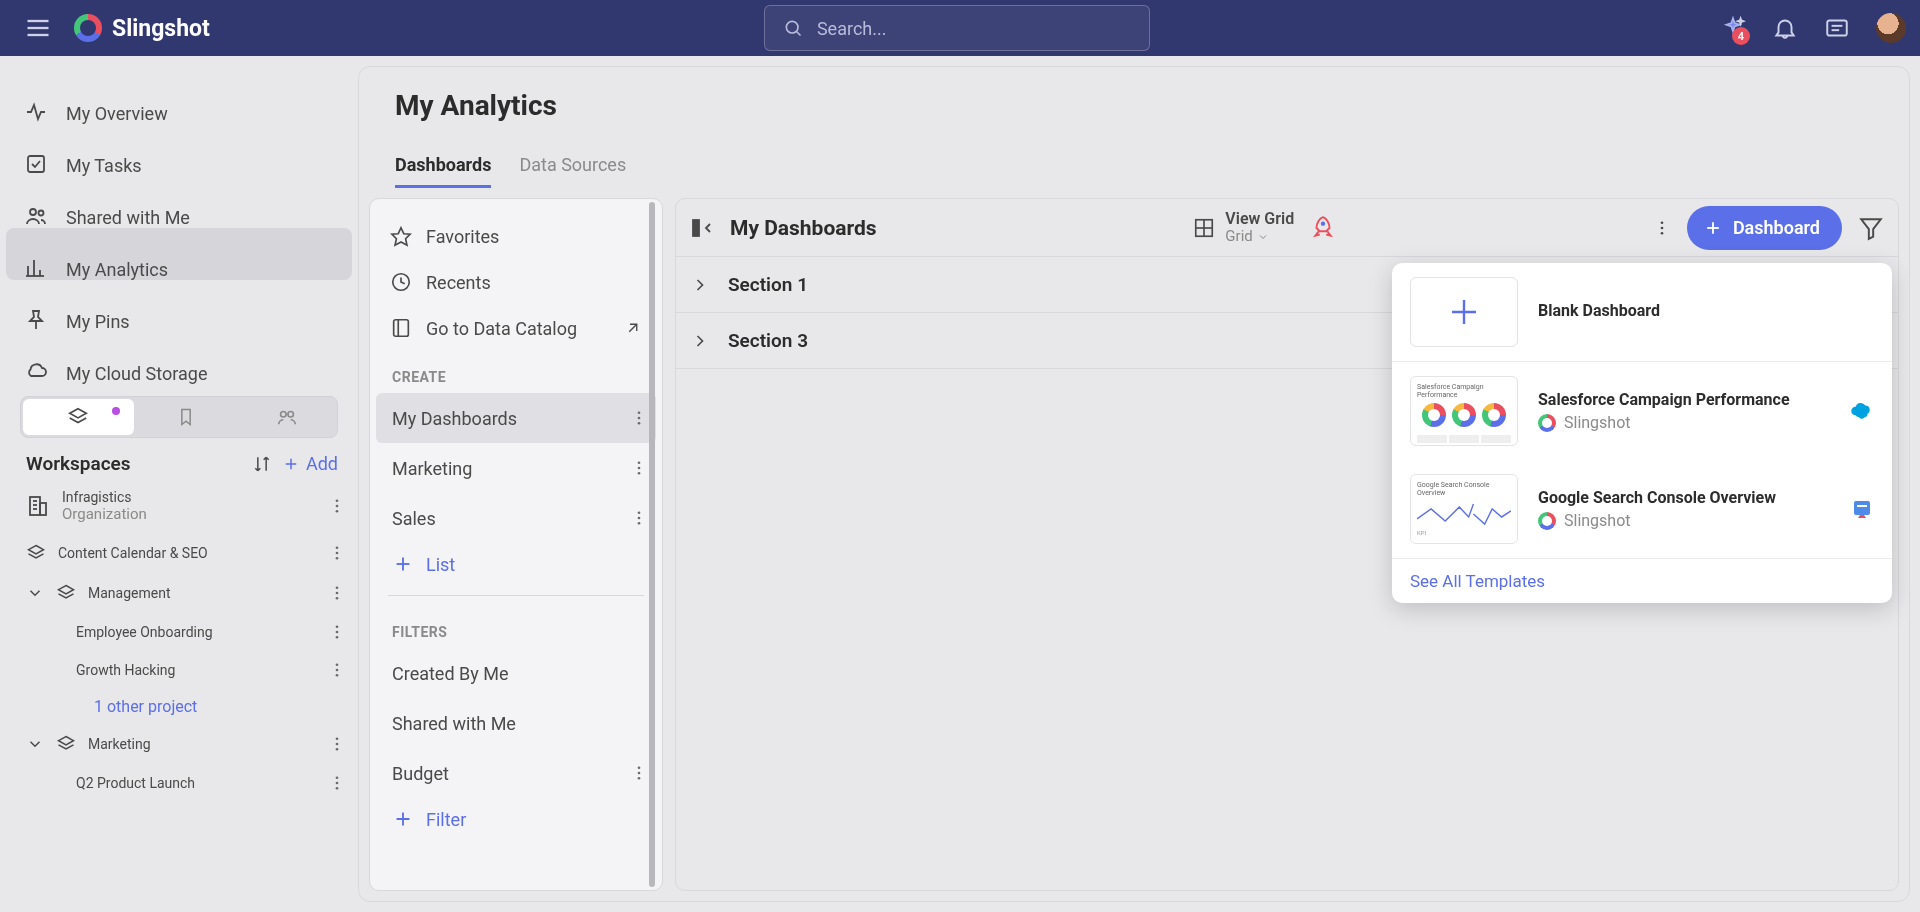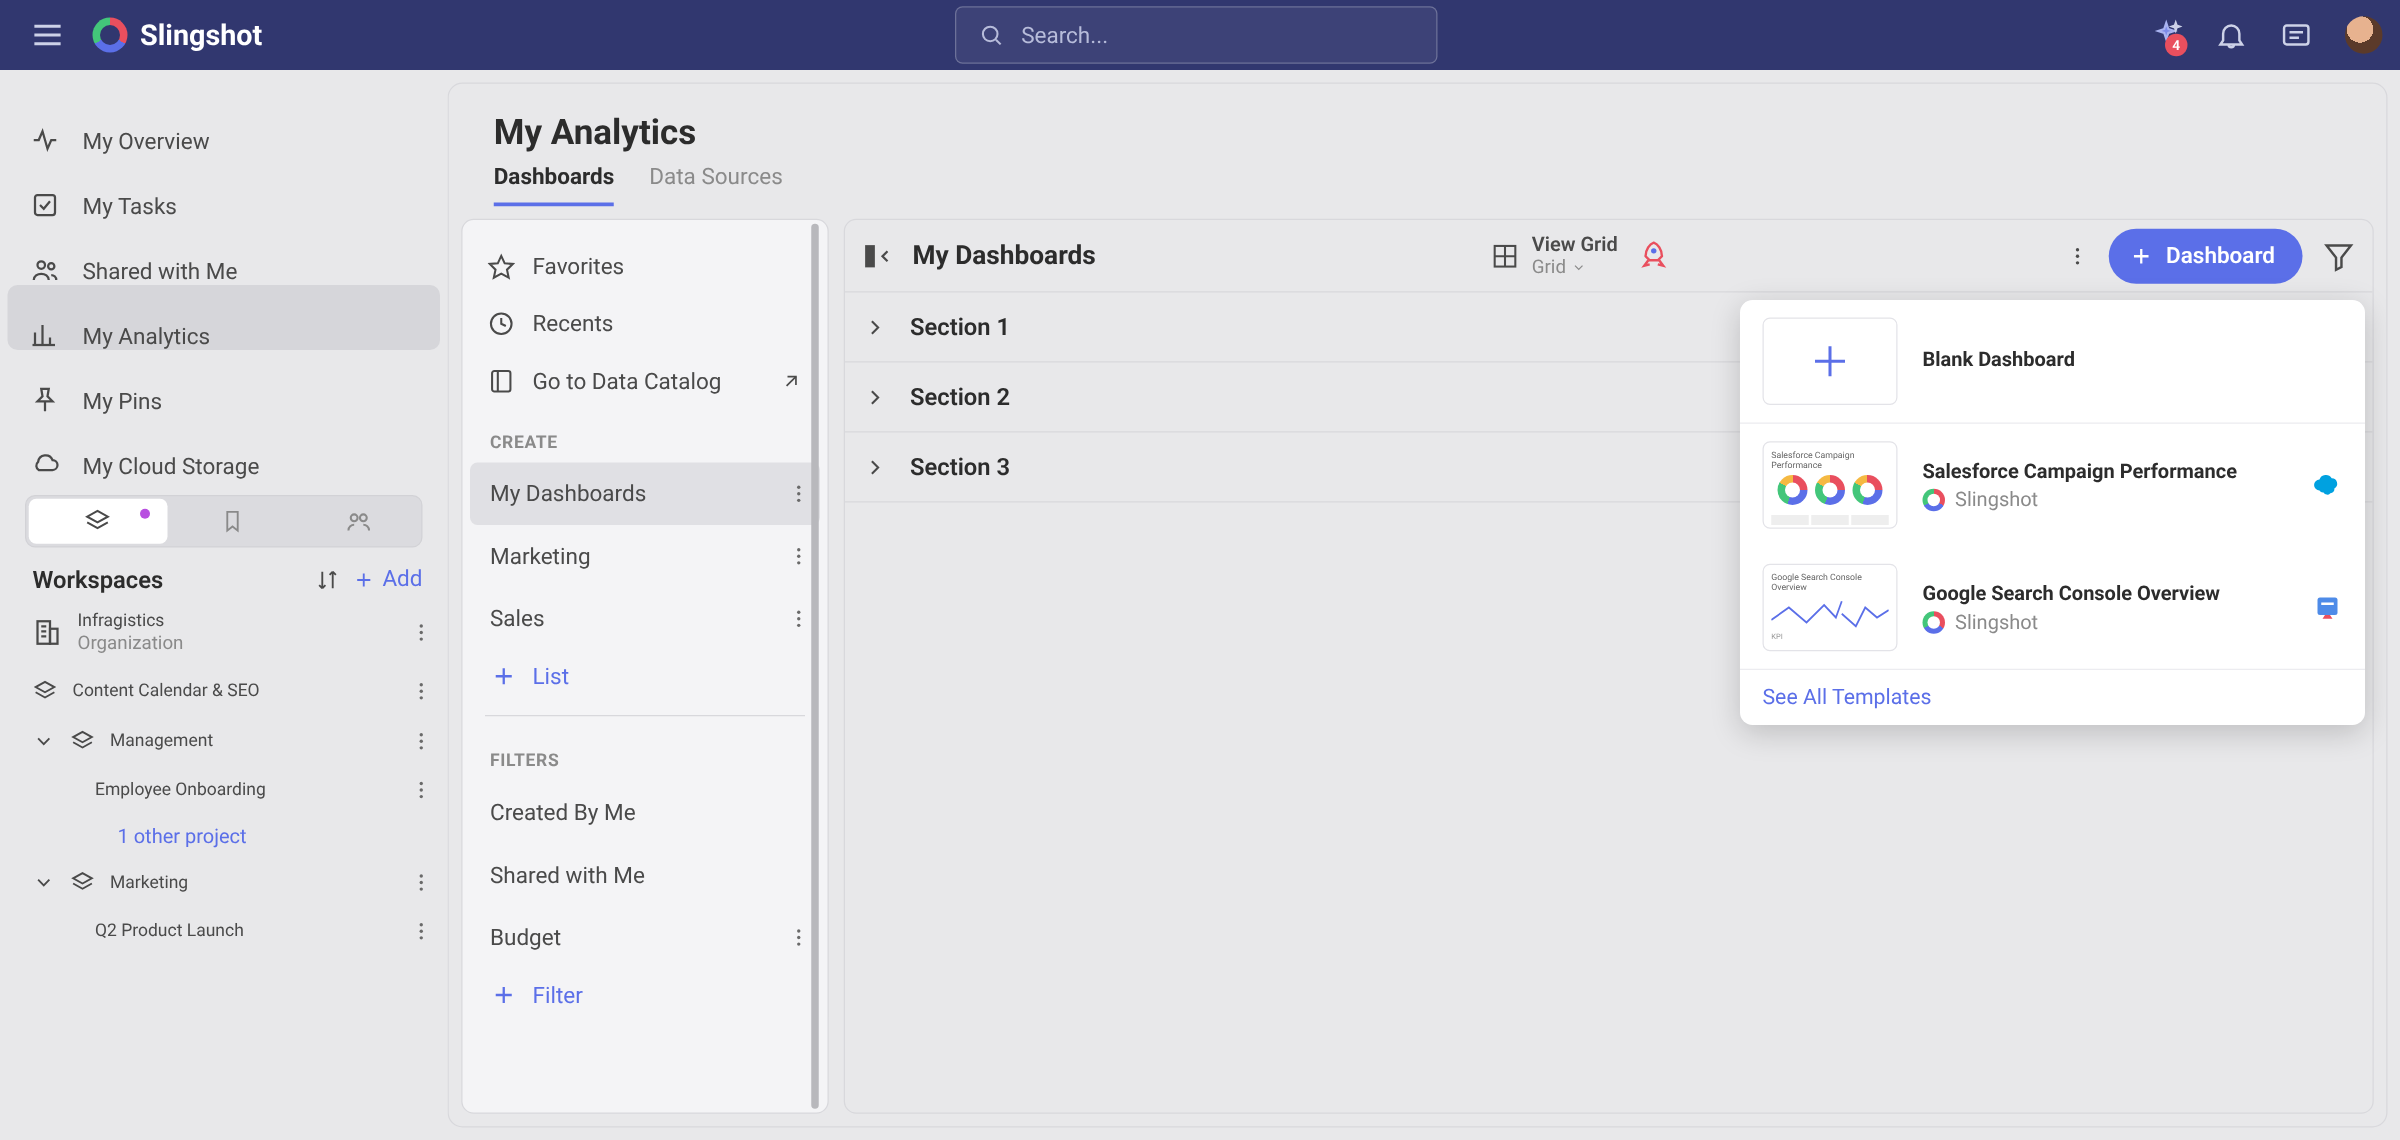--- a/index.html
+++ b/index.html
@@ -70,21 +70,21 @@
   .ws-child { padding-left: 70px; }
   .ws-other { color:var(--link-blue); font-size:16px; padding: 8px 0 8px 88px; cursor:pointer; }
   .expand-icon { width:18px; height:18px; }
   .more-icon { width:18px; height:18px; cursor:pointer; color:#6A6A6A; flex-shrink:0; margin-left:auto; }
 
   
   .main { flex:1; padding: 10px 10px 10px 0; overflow:hidden; }
   .main-card { background:var(--bg-grey); border:1px solid var(--border-light); border-radius:12px; height:100%; display:flex; flex-direction:column; }
   .page-header { padding: 22px 36px 0 36px; }
   .page-title { font-size:28px; font-weight:700; color:var(--text-dark); }
-  .page-tabs { display:flex; gap:28px; margin-top: 9px; font-size:18px; }
+  .page-tabs { display:flex; gap:28px; margin-top: 32px; font-size:18px; }
   .page-tab { padding-bottom: 10px; cursor:pointer; color:var(--text-light); }
   .page-tab.active { color:var(--text-dark); font-weight:700; border-bottom:3px solid var(--accent-blue); }
 
   .content-row { display:flex; flex:1; gap:0; padding: 10px 10px 10px 10px; overflow:hidden; position:relative; }
 
   
   .panel {
     width: 294px; background:var(--bg-light); border:1px solid var(--border-light); border-radius:10px;
     padding: 14px 6px; overflow-y:auto;
   }
@@ -325,20 +325,28 @@
         </svg>
     </div>
     <div class="ws-item ws-child">
       <div class="label ws-item-title">Employee Onboarding</div>
       <svg class="more-icon" viewBox="0 0 24 24" fill="currentColor">
           <circle cx="12" cy="5" r="1.8"></circle>
           <circle cx="12" cy="12" r="1.8"></circle>
           <circle cx="12" cy="19" r="1.8"></circle>
         </svg>
     </div>
+    <div class="ws-item ws-child">
+      <div class="label ws-item-title">Growth Hacking</div>
+      <svg class="more-icon" viewBox="0 0 24 24" fill="currentColor">
+          <circle cx="12" cy="5" r="1.8"></circle>
+          <circle cx="12" cy="12" r="1.8"></circle>
+          <circle cx="12" cy="19" r="1.8"></circle>
+        </svg>
+    </div>
     <div class="ws-other">1 other project</div>
 
     <div class="ws-item">
       <svg class="expand-icon" viewBox="0 0 24 24" fill="none" stroke="#4A4A4A" stroke-width="2">
           <polyline points="6,9 12,15 18,9"></polyline>
         </svg>
       <svg width="20" height="20" viewBox="0 0 24 24" fill="none" stroke="#4A4A4A" stroke-width="1.8">
           <polygon points="12,3 21,8 12,13 3,8"></polygon>
           <polyline points="3,13 12,18 21,13"></polyline>
         </svg>
@@ -499,26 +507,20 @@
             <svg class="filter-btn" viewBox="0 0 24 24" fill="none" stroke="#4A4A4A" stroke-width="1.8">
                 <polygon points="3,4 21,4 14,13 14,20 10,22 10,13"></polygon>
               </svg>
           </div>
 
           <div class="section-row">
             <svg width="20" height="20" viewBox="0 0 24 24" fill="none" stroke="#4A4A4A" stroke-width="2">
                 <polyline points="9,6 15,12 9,18"></polyline>
               </svg>
             <span>Section 1</span>
-          </div>
-          <div class="section-row">
-            <svg width="20" height="20" viewBox="0 0 24 24" fill="none" stroke="#4A4A4A" stroke-width="2">
-                <polyline points="9,6 15,12 9,18"></polyline>
-              </svg>
-            <span>Section 2</span>
           </div>
           <div class="section-row">
             <svg width="20" height="20" viewBox="0 0 24 24" fill="none" stroke="#4A4A4A" stroke-width="2">
                 <polyline points="9,6 15,12 9,18"></polyline>
               </svg>
             <span>Section 3</span>
           </div>
 
           <div class="popup">
             <div class="popup-item">

